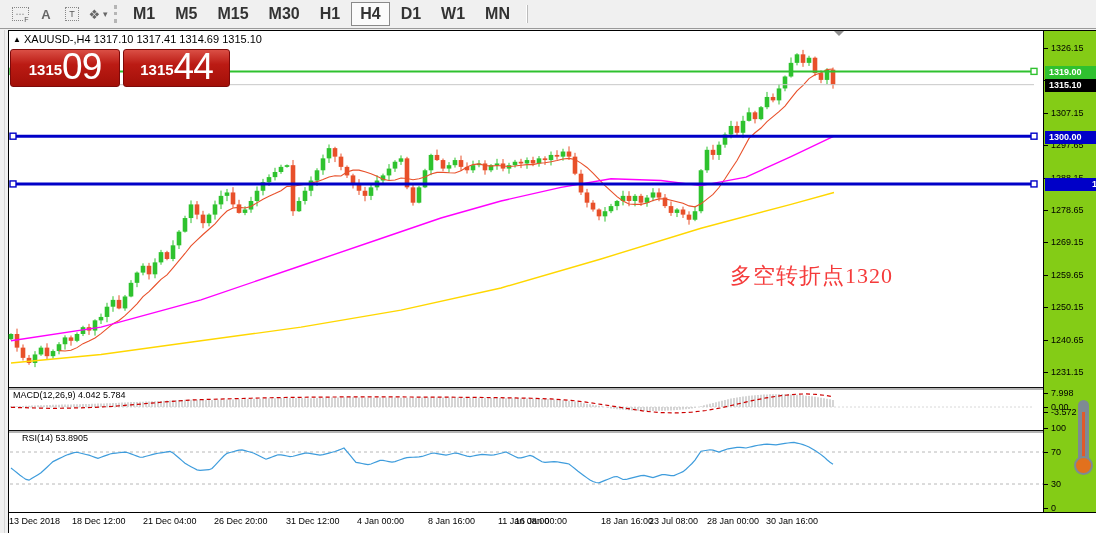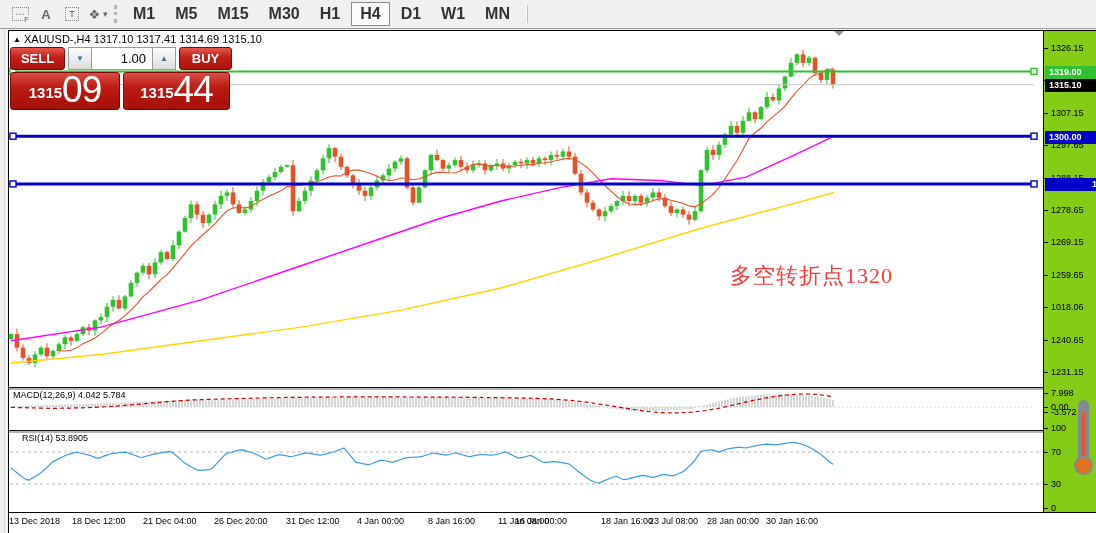--- a/index.html
+++ b/index.html
@@ -702,21 +702,21 @@
       <div class="tick-label" style="top: 109.2px;">1297.65</div>
       <div class="tick-dash" style="top: 146.6px;"></div>
       <div class="tick-label" style="top: 141.6px;">1288.15</div>
       <div class="tick-dash" style="top: 179px;"></div>
       <div class="tick-label" style="top: 174px;">1278.65</div>
       <div class="tick-dash" style="top: 211.4px;"></div>
       <div class="tick-label" style="top: 206.4px;">1269.15</div>
       <div class="tick-dash" style="top: 243.8px;"></div>
       <div class="tick-label" style="top: 238.8px;">1259.65</div>
       <div class="tick-dash" style="top: 276.2px;"></div>
-      <div class="tick-label" style="top: 271.2px;">1018.06</div>
+      <div class="tick-label" style="top: 271.2px;">1250.15</div>
       <div class="tick-dash" style="top: 308.6px;"></div>
       <div class="tick-label" style="top: 303.6px;">1240.65</div>
       <div class="tick-dash" style="top: 341px;"></div>
       <div class="tick-label" style="top: 336px;">1231.15</div>
       <div class="price-badge" style="top: 34.8853px; background: rgb(47, 193, 47);">1319.00</div>
       <div class="price-badge" style="top: 48.1863px; background: rgb(0, 0, 0);">1315.10</div>
       <div class="price-badge" style="top: 99.6853px; background: rgb(0, 0, 200);">1300.00</div>
       <div class="price-badge" style="top: 147.433px; background: rgb(0, 0, 200); padding-left: 47px;">1286.00</div>
       <div class="tick-dash" style="top: 362px;"></div>
       <div class="tick-label" style="top: 357px;">7.998</div>
@@ -742,29 +742,20 @@
   <span>1317.41</span>
   <span>1314.69</span>
   <span>1315.10</span>
 </div>
 
 <div class="pane-label" style="left:13px;top:390px;">MACD(12,26,9) 4.042 5.784</div>
 <div class="pane-label" style="left:22px;top:433px;">RSI(14) 53.8905</div>
 <div class="annotation">多空转折点1320</div>
 
 <div class="trade-panel">
-  <div class="tp-row">
-    <div class="btn-red sell-btn">SELL</div>
-    <div style="width:3px;"></div>
-    <div class="spin">▼</div>
-    <input class="vol-input" value="1.00" style="">
-    <div class="spin">▲</div>
-    <div style="width:3px;"></div>
-    <div class="btn-red buy-btn">BUY</div>
-  </div>
   <div class="big-row">
     <div class="big-box">
       <span class="pre">1315</span>
         <span class="big">09</span>
     </div>
     <div class="big-box" style="width:107px;">
       <span class="pre">1315</span>
         <span class="big">44</span>
     </div>
   </div>

